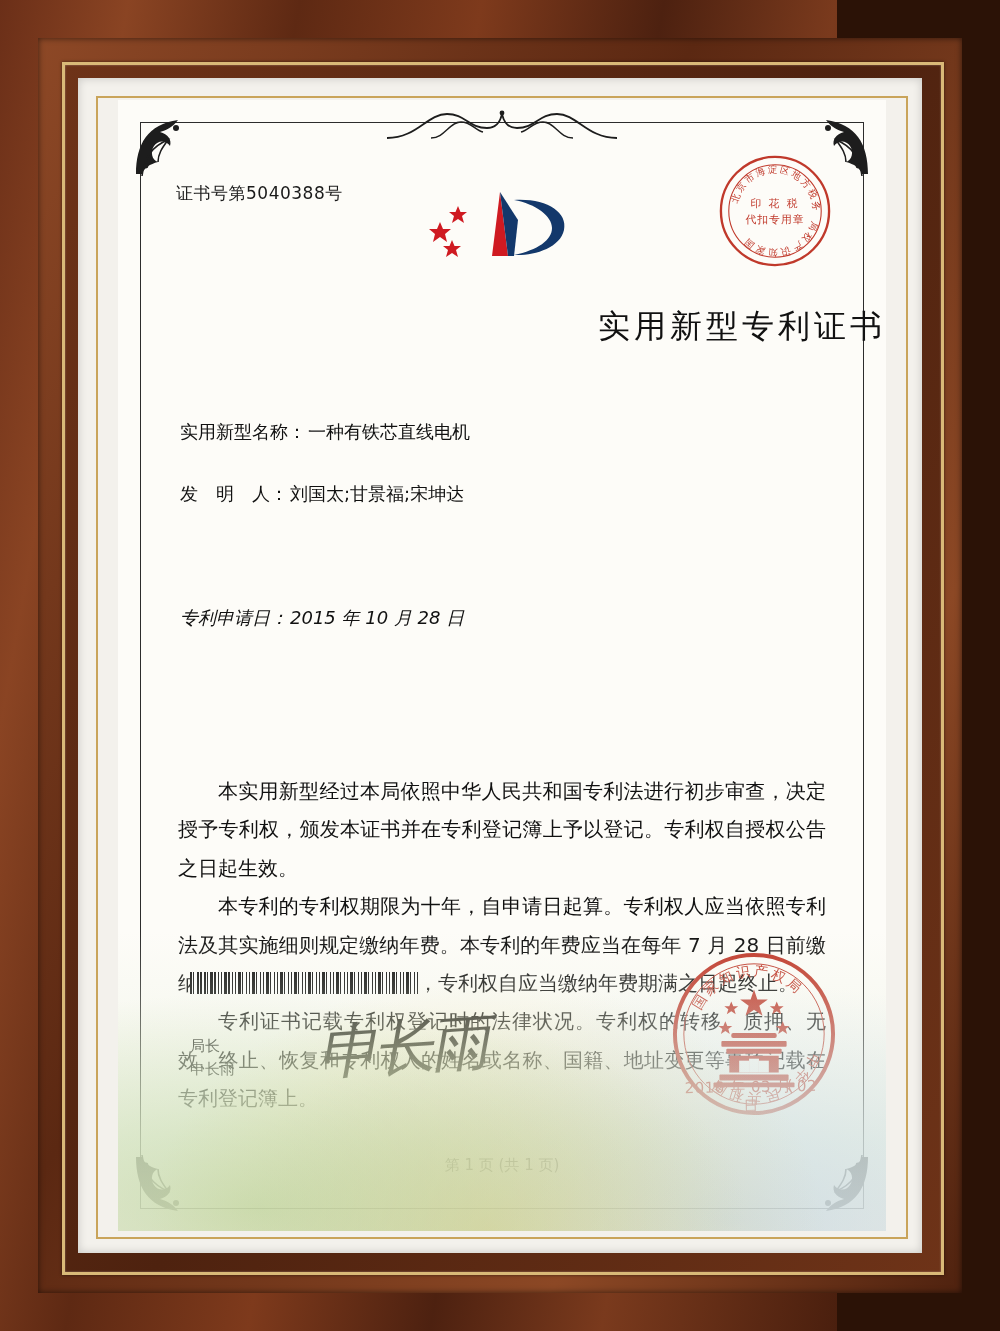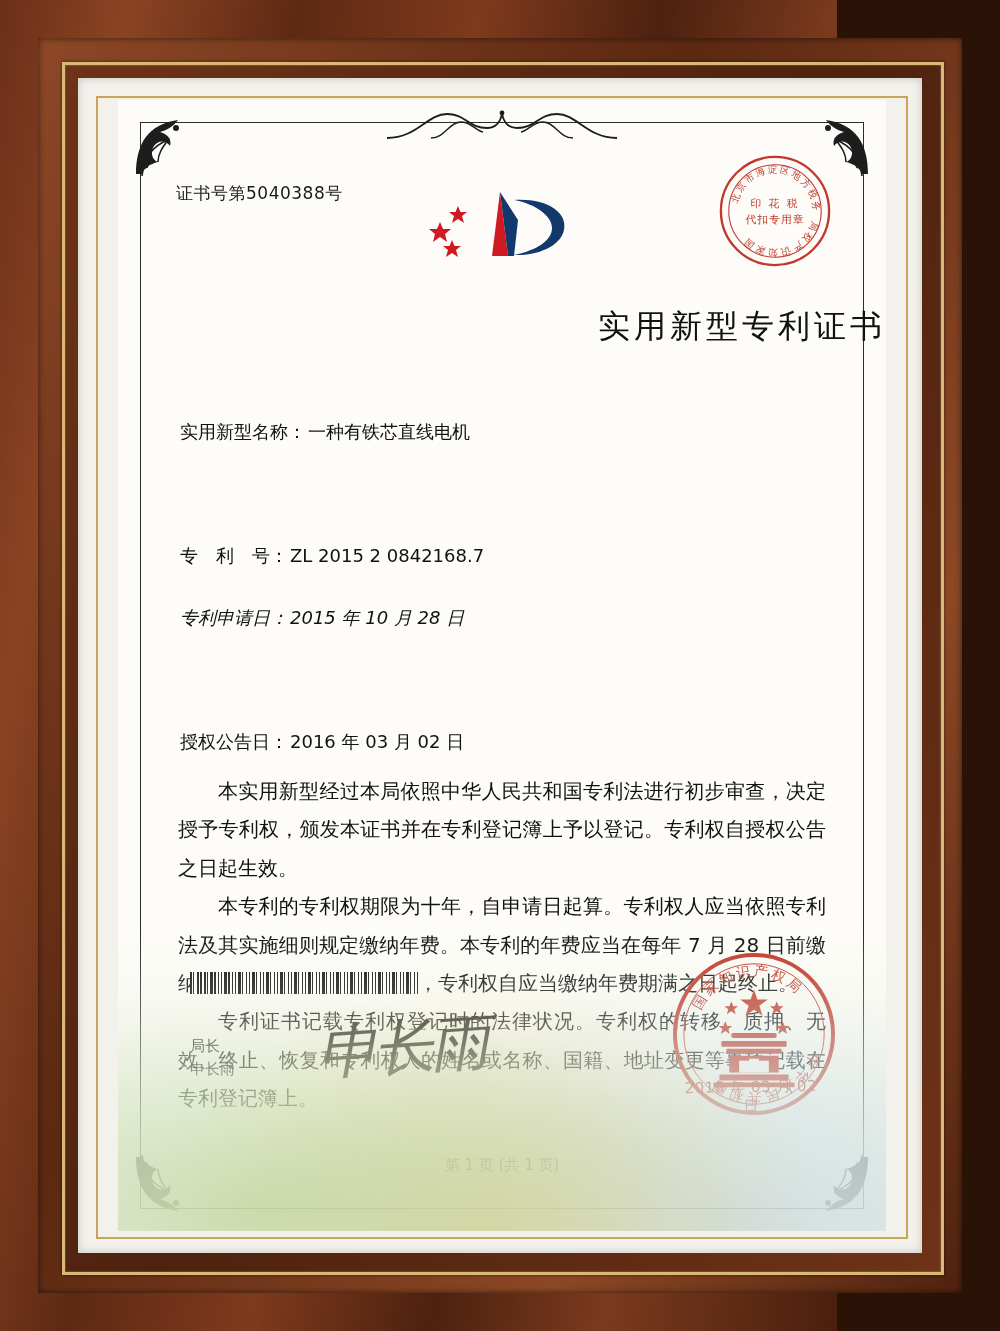--- a/index.html
+++ b/index.html
@@ -208,28 +208,25 @@
         </text>
         <text x="60" y="56" text-anchor="middle" font-size="11" fill="#c0392b" letter-spacing="2" font-family="DejaVu Sans, sans-serif">印 花 税</text>
         <text x="60" y="72" text-anchor="middle" font-size="11" fill="#c0392b" letter-spacing="1" font-family="DejaVu Sans, sans-serif">代扣专用章</text>
       </svg>
 
       <div id="title">实用新型专利证书</div>
 
       <div class="field" id="f1">
         <span class="lbl">实用新型名称：</span><span class="val">一种有铁芯直线电机</span>
       </div>
-      <div class="field" id="f3">
-        <span class="lbl">专　利　号：</span><span class="val">ZL 2015 2 0842168.7</span>
+      <div class="field" id="f2">
+        <span class="lbl">发　明　人：</span><span class="val">刘国太;甘景福;宋坤达</span>
       </div>
       <div class="field" id="f4">
         <span class="lbl">专利申请日：</span><span class="val">2015 年 10 月 28 日</span>
-      </div>
-      <div class="field" id="f6">
-        <span class="lbl">授权公告日：</span><span class="val">2016 年 03 月 02 日</span>
       </div>
 
       <div id="body-text">
         <p>本实用新型经过本局依照中华人民共和国专利法进行初步审查，决定授予专利权，颁发本证书并在专利登记簿上予以登记。专利权自授权公告之日起生效。</p>
         <p>本专利的专利权期限为十年，自申请日起算。专利权人应当依照专利法及其实施细则规定缴纳年费。本专利的年费应当在每年 7 月 28 日前缴纳。未按照规定缴纳年费的，专利权自应当缴纳年费期满之日起终止。</p>
         <p>专利证书记载专利权登记时的法律状况。专利权的转移、质押、无效、终止、恢复和专利权人的姓名或名称、国籍、地址变更等事项记载在专利登记簿上。</p>
       </div>
 
       <div id="barcode"></div>
 

